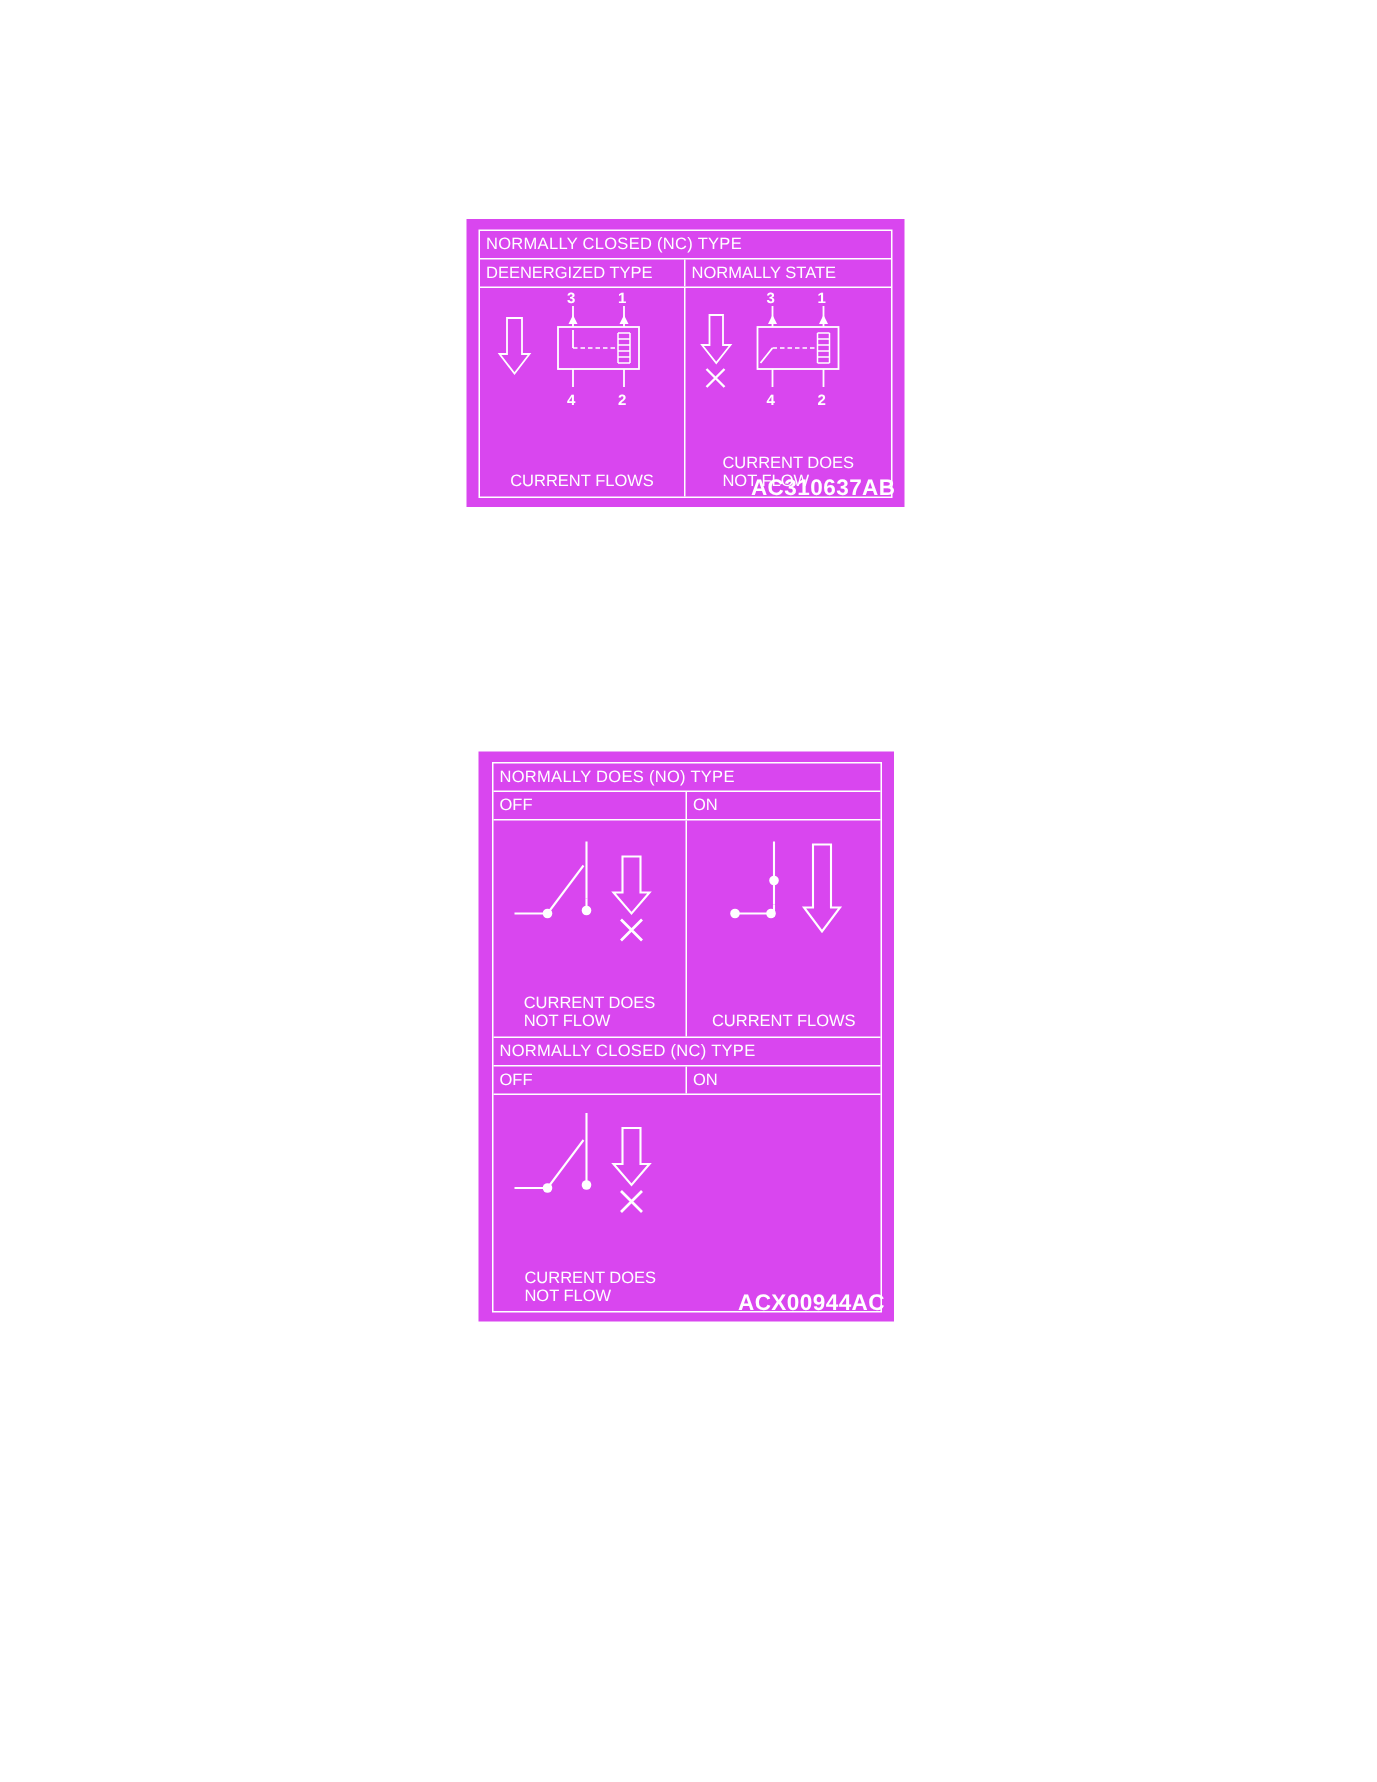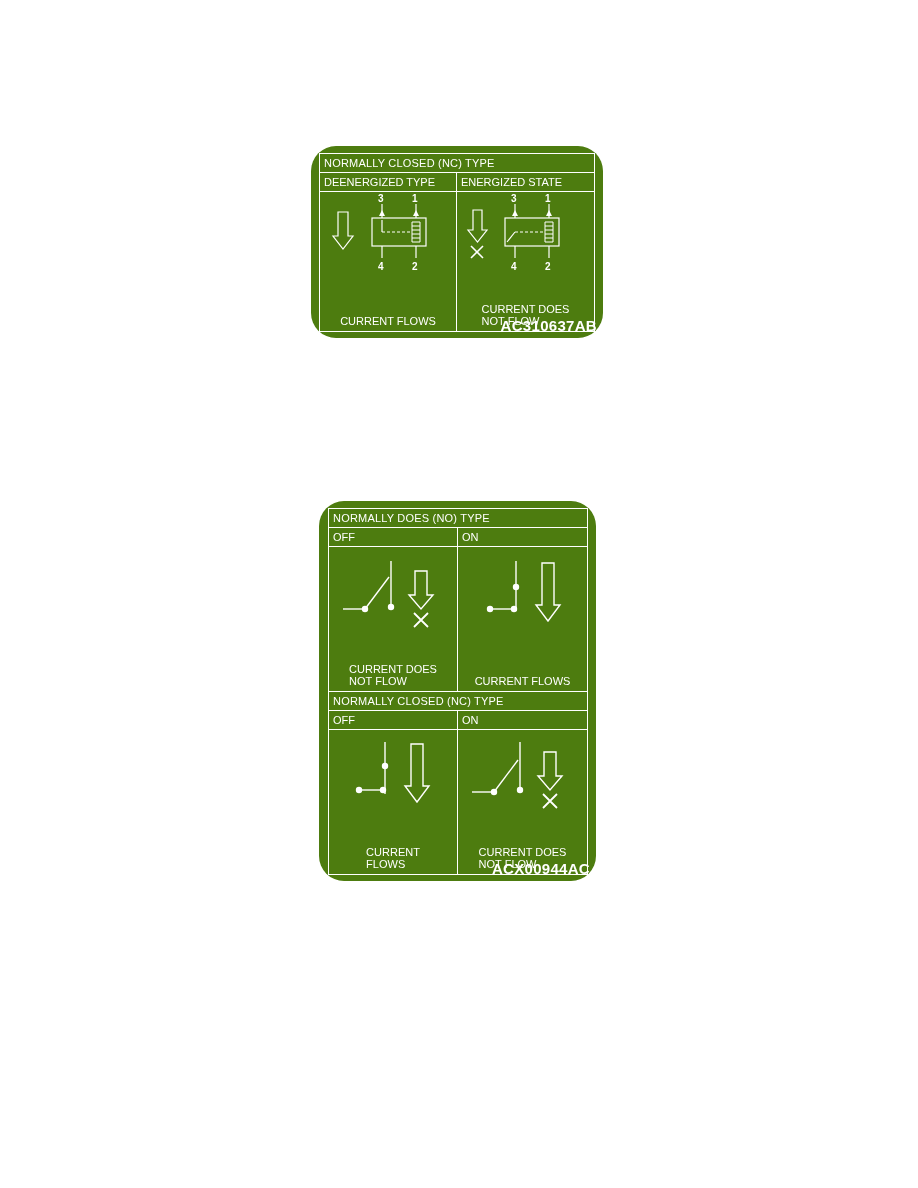--- a/index.html
+++ b/index.html
@@ -11,23 +11,22 @@
     width: 918px;
     height: 1188px;
     position: relative;
     font-family: "Liberation Sans", sans-serif;
     overflow: hidden;
   }
 
   
   .figure {
     position: absolute;
-    background: #4d7c0f;
+    background: #d946ef;
     box-sizing: border-box;
-    border-radius: 25px;
   }
   #figure-relay {
     left: 311px;
     top: 146px;
     width: 292px;
     height: 192px;
     padding: 7px 8px 6px 8px;
   }
   #figure-switch {
     left: 319px;
@@ -119,21 +118,21 @@
 </head>
 <body>
 
 <div class="figure" id="figure-relay">
   <div class="tbl">
 
     <div class="row-head">NORMALLY CLOSED (NC) TYPE</div>
 
     <div class="row-sub">
       <div class="cell-left">DEENERGIZED TYPE</div>
-      <div class="cell-right">ENERGIZED STATE</div>
+      <div class="cell-right">NORMALLY STATE</div>
     </div>
 
     <div class="row-body">
 
       <div class="body-cell divider">
         <div class="art">
           <svg width="138" height="82" viewBox="0 0 138 82">
             <g stroke="#ffffff" fill="none" stroke-width="1.2">
 
               <rect x="52" y="26" width="54" height="28"></rect>
@@ -266,39 +265,20 @@
     </div>
 
     <div class="row-head section-sep">NORMALLY CLOSED (NC) TYPE</div>
 
     <div class="row-sub">
       <div class="cell-left">OFF</div>
       <div class="cell-right">ON</div>
     </div>
 
     <div class="row-body">
-      <div class="body-cell divider">
-        <div class="art">
-          <svg width="130" height="92" viewBox="0 0 130 92">
-            <g stroke="#ffffff" fill="none" stroke-width="1.4">
-              <line x1="56" y1="12" x2="56" y2="56"></line>
-              <line x1="30" y1="60" x2="54" y2="60"></line>
-              <line x1="56" y1="56" x2="56" y2="64"></line>
-            </g>
-            <circle cx="56" cy="36" r="3.2" fill="#ffffff"></circle>
-            <circle cx="30" cy="60" r="3.2" fill="#ffffff"></circle>
-            <circle cx="54" cy="60" r="3.2" fill="#ffffff"></circle>
-            <g stroke="#ffffff" fill="none" stroke-width="1.4">
-              <path d="M82 14 h12 v42 h6 l-12 16 l-12 -16 h6 z"></path>
-            </g>
-          </svg>
-        </div>
-        <div class="caption">CURRENT
-FLOWS</div>
-      </div>
 
       <div class="body-cell">
         <div class="art">
           <svg width="130" height="92" viewBox="0 0 130 92">
             <g stroke="#ffffff" fill="none" stroke-width="1.4">
               <line x1="62" y1="12" x2="62" y2="50"></line>
               <line x1="36" y1="62" x2="60" y2="30"></line>
               <line x1="14" y1="62" x2="36" y2="62"></line>
               <line x1="62" y1="50" x2="62" y2="62"></line>
             </g>

